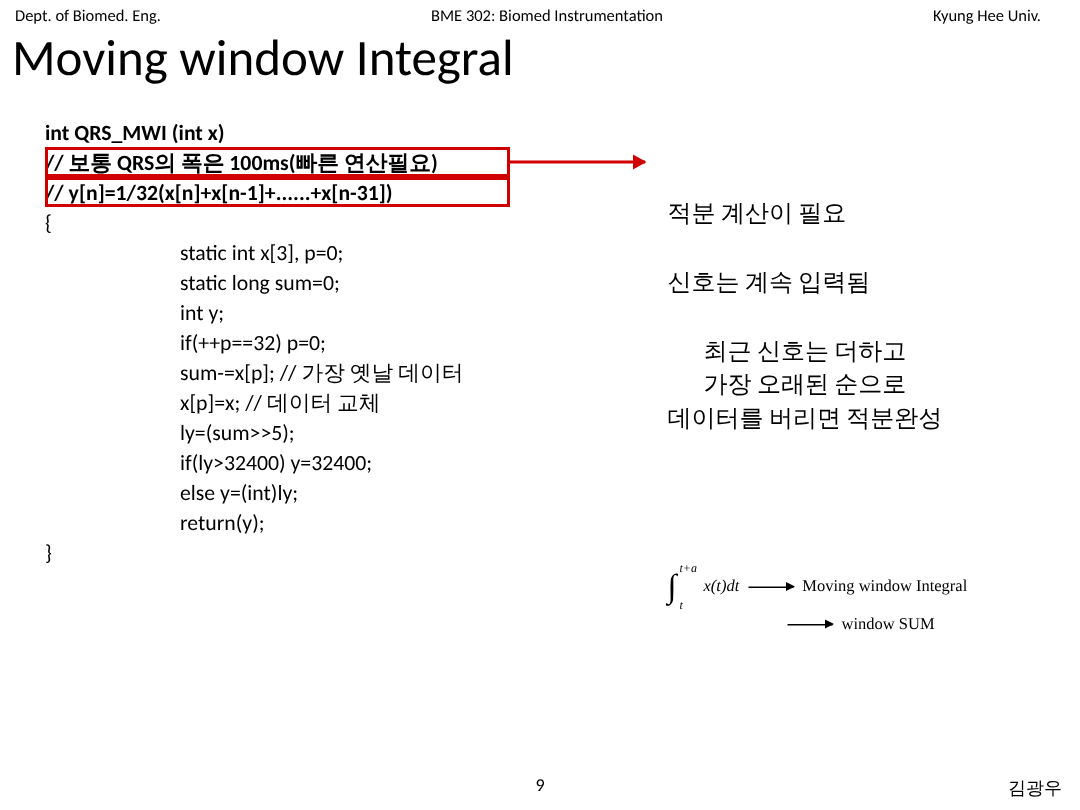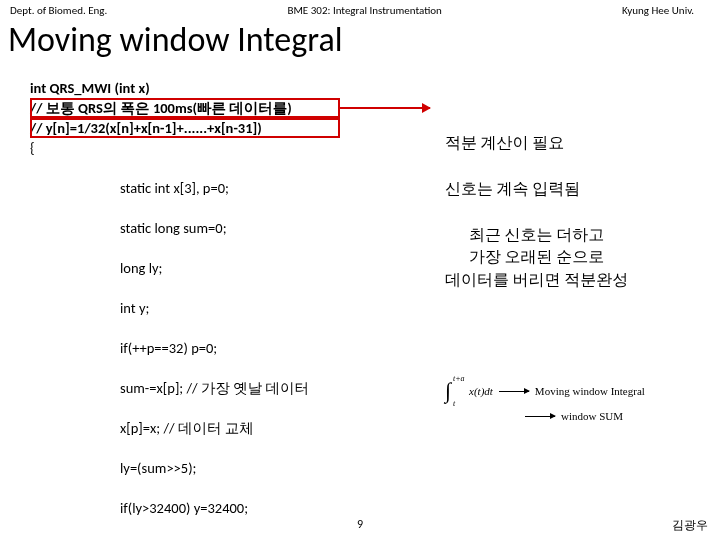--- a/index.html
+++ b/index.html
@@ -26,21 +26,21 @@
     position: relative;
     padding: 0 12px 0 30px;
   }
   .code-block {
     font-size: 14.5px;
     line-height: 1.38;
     font-family: "Malgun Gothic", "Calibri", sans-serif;
   }
   .fn-sig { font-weight: 700; }
   .c1, .c2 { font-weight: 700; }
-  .dbl-indent { padding-left: 90px; margin-top: 20px; }
+  .dbl-indent { padding-left: 90px; }
   .red-box {
     position: absolute;
     border: 2px solid #d00000;
     background: transparent;
   }
   .box1 { left: 30px; top: 20px; width: 310px; height: 20px; }
   .box2 { left: 30px; top: 40px; width: 310px; height: 20px; }
   .arrow {
     position: absolute;
     left: 340px; top: 29px;
@@ -93,42 +93,42 @@
     font-size: 12px;
     padding: 0 12px;
   }
   .footer .pg { position: absolute; left: 50%; transform: translateX(-50%); }
 </style>
 </head>
 <body>
 
 <div class="header">
   <span>Dept. of Biomed. Eng.</span>
-  <span>BME 302: Integral Instrumentation</span>
+  <span>BME 302: Biomed Instrumentation</span>
   <span>Kyung Hee Univ.</span>
 </div>
 
 <h1 class="title">Moving window Integral</h1>
 
 <div class="content">
 
   <div class="code-block">
     <div class="fn-sig">int QRS_MWI (int x)</div>
-    <div class="c1">// 보통 QRS의 폭은 100ms(빠른 데이터를)</div>
+    <div class="c1">// 보통 QRS의 폭은 100ms(빠른 연산필요)</div>
     <div class="c2">// y[n]=1/32(x[n]+x[n-1]+......+x[n-31])</div>
     <div>{</div>
     <div class="dbl-indent">static int x[3], p=0;</div>
     <div class="dbl-indent">static long sum=0;</div>
-    <div class="dbl-indent">long ly;</div>
     <div class="dbl-indent">int y;</div>
     <div class="dbl-indent">if(++p==32) p=0;</div>
     <div class="dbl-indent">sum-=x[p]; // 가장 옛날 데이터</div>
     <div class="dbl-indent">x[p]=x; // 데이터 교체</div>
     <div class="dbl-indent">ly=(sum&gt;&gt;5);</div>
     <div class="dbl-indent">if(ly&gt;32400) y=32400;</div>
+    <div class="dbl-indent">else y=(int)ly;</div>
     <div class="dbl-indent">return(y);</div>
     <div>}</div>
   </div>
 
   <div class="red-box box1"></div>
   <div class="red-box box2"></div>
   <div class="arrow"></div>
 
   <div class="annot a1">적분 계산이 필요</div>
   <div class="annot a2">신호는 계속 입력됨</div>

